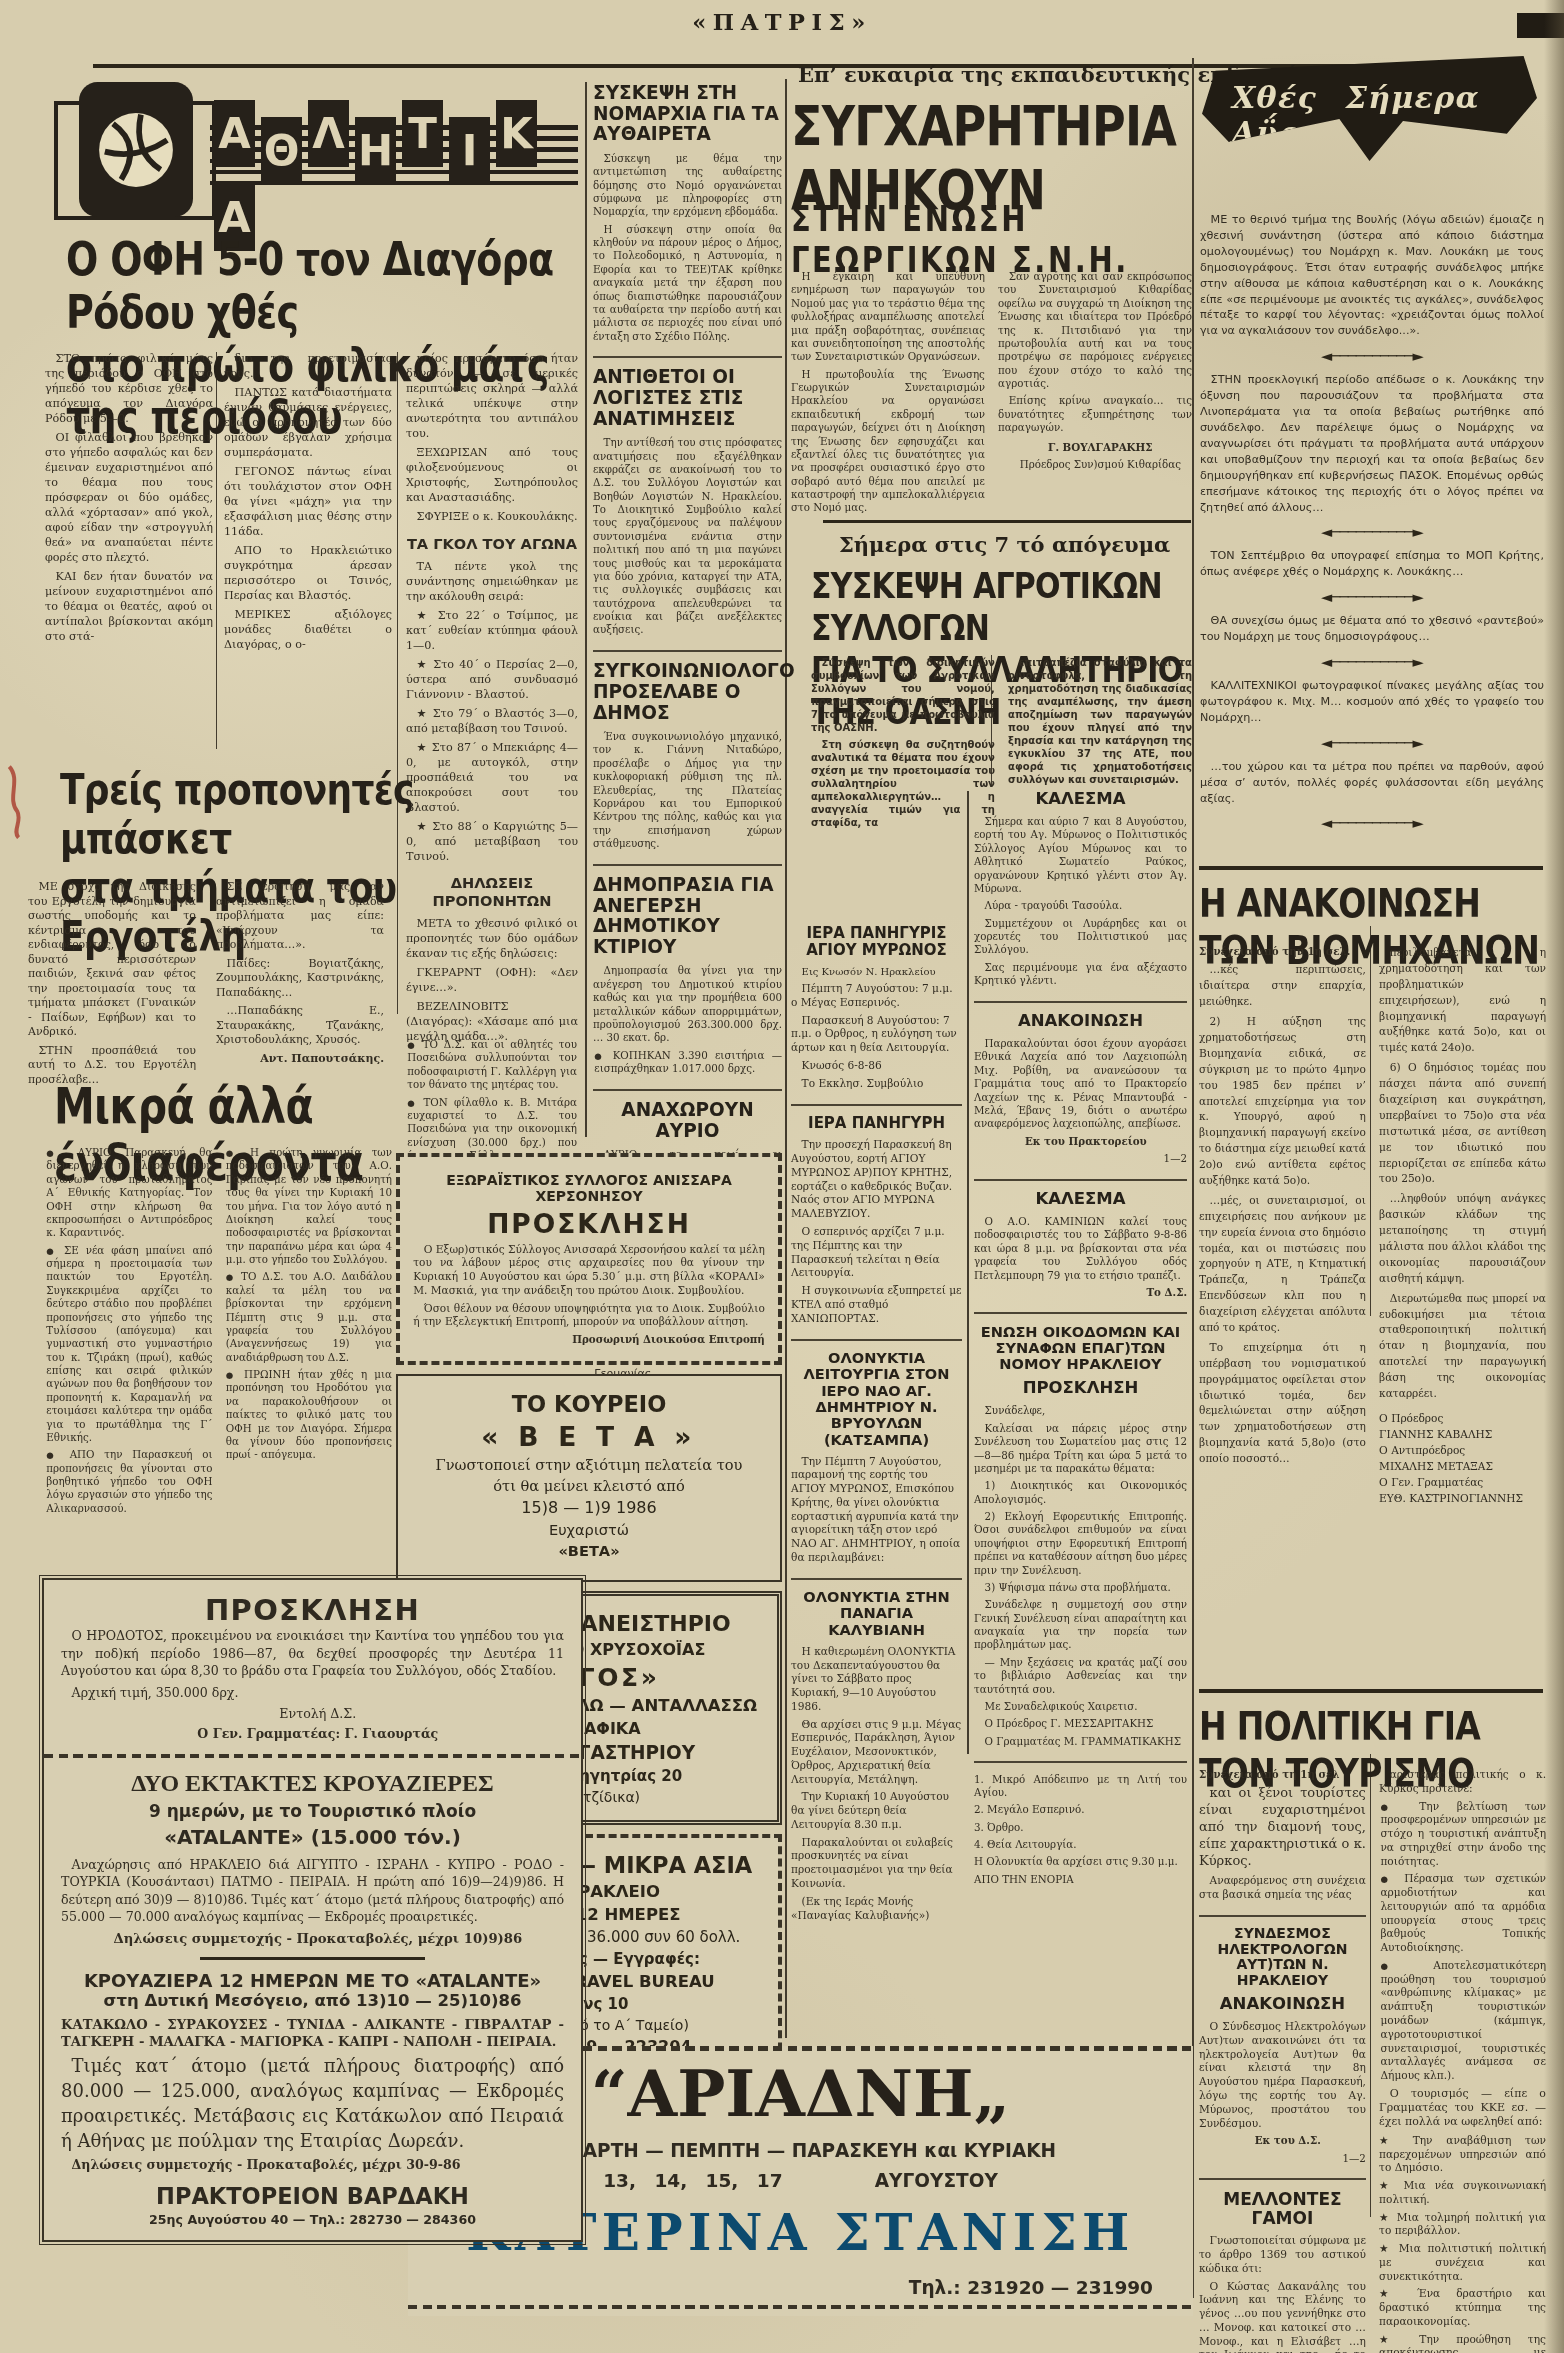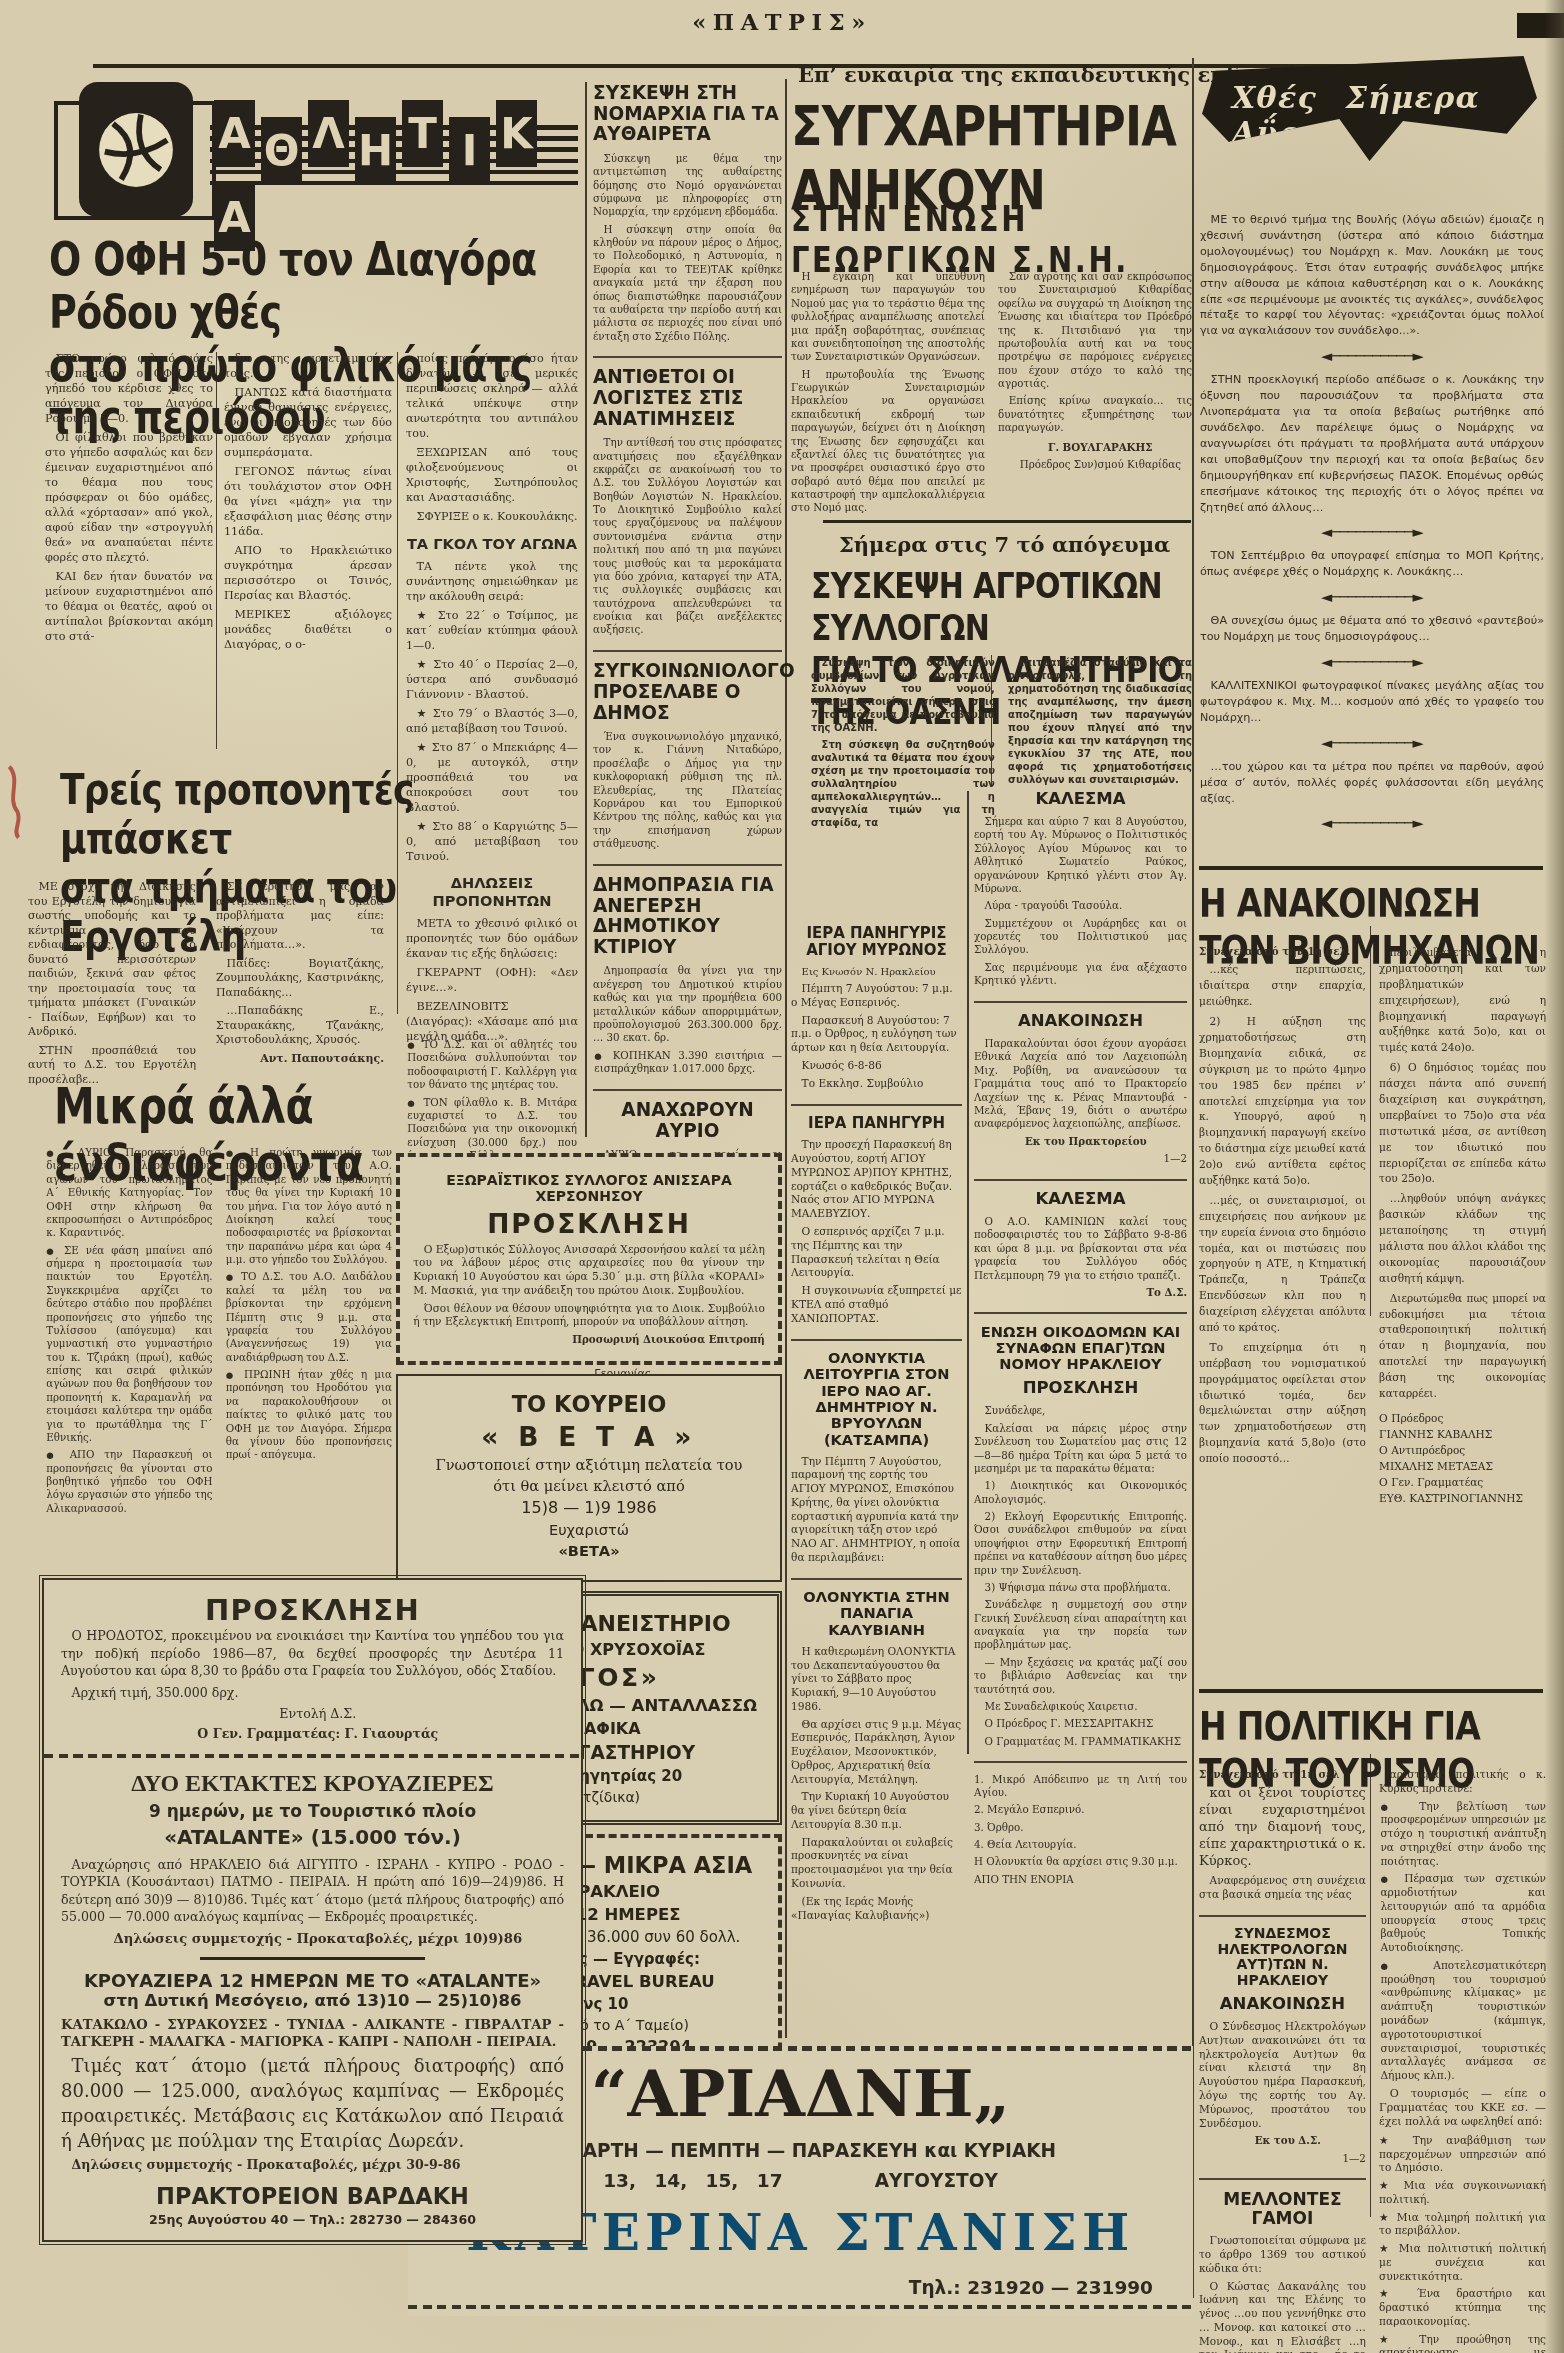--- a/index.html
+++ b/index.html
@@ -101,21 +101,21 @@
         <circle cx="50" cy="50" r="45" fill="#e6ddbe"></circle>
         <path d="M22 18 Q58 44 32 86" stroke="#26211a" stroke-width="7" fill="none"></path>
         <path d="M56 7 Q46 52 80 74" stroke="#26211a" stroke-width="7" fill="none"></path>
         <path d="M12 52 Q52 62 88 38" stroke="#26211a" stroke-width="7" fill="none"></path>
       </svg>
     </div>
     <div style="position:absolute;left:165px;top:44px;width:368px;height:60px;background:repeating-linear-gradient(to bottom,#26211a 0 4.6px,transparent 4.6px 11.2px);"></div>
     <div style="position:absolute;left:169px;top:18.5px;"><span class="tile">Α</span><span class="tile">Θ</span><span class="tile">Λ</span><span class="tile">Η</span><span class="tile">Τ</span><span class="tile">Ι</span><span class="tile">Κ</span><span class="tile">Α</span></div>
   </div>
 
-  <div class="abs hl" style="left:49px;top:233px;width:533px;font-size:38px;">
+  <div class="abs hl" style="left:66px;top:233px;width:533px;font-size:38px;">
     <span class="squash" style="width:100%;">
       <span>Ο ΟΦΗ 5-0 τον Διαγόρα Ρόδου χθές</span><br>
       <span>στο πρώτο φιλικό μάτς της περιόδου</span>
     </span>
   </div>
 
   <div class="abs sportcol" style="left:45px;top:351px;width:168px;">
       <p class="bp">ΣΤΟ πρώτο φιλικό μάτς της περιόδου ο ΟΦΗ στο γήπεδό του κέρδισε χθες το απόγευμα τον Διαγόρα Ρόδου με 5—0.</p>
       <p class="bp">ΟΙ φίλαθλοι που βρέθηκαν στο γήπεδο ασφαλώς και δεν έμειναν ευχαριστημένοι από το θέαμα που τους πρόσφεραν οι δύο ομάδες, αλλά «χόρτασαν» από γκολ, αφού είδαν την «στρογγυλή θεά» να αναπαύεται πέντε φορές στο πλεχτό.</p>
       <p class="bp">ΚΑΙ δεν ήταν δυνατόν να μείνουν ευχαριστημένοι από το θέαμα οι θεατές, αφού οι αντίπαλοι βρίσκονται ακόμη στο στά-</p>

